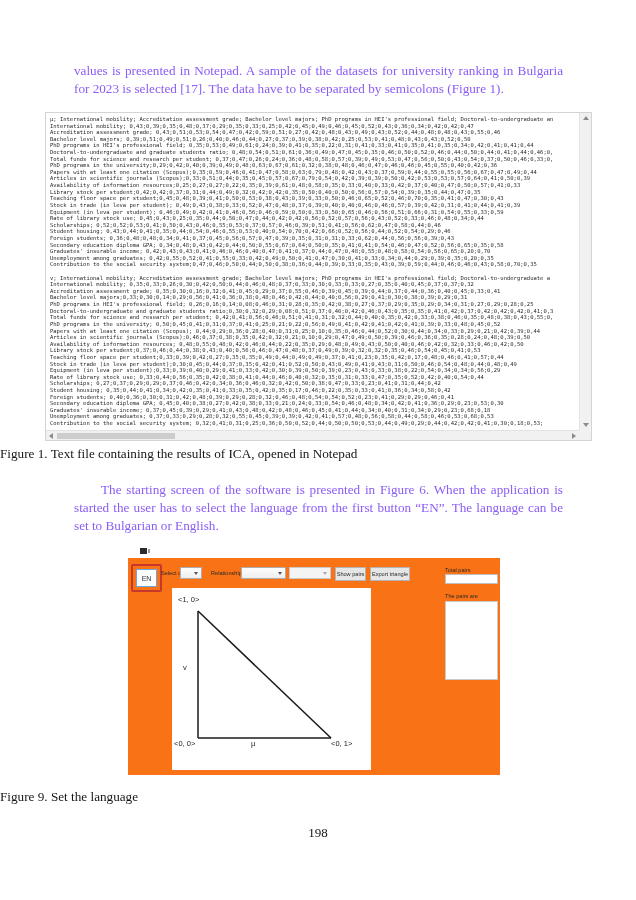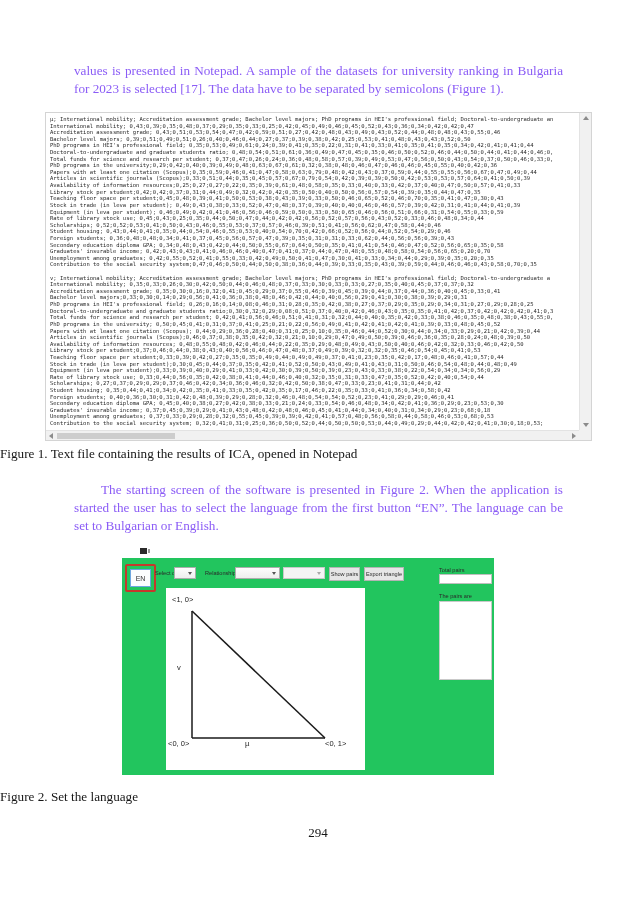--- a/index.html
+++ b/index.html
@@ -32,21 +32,21 @@
   .h-thumb{position:absolute;left:11px;top:2px;width:118px;height:6px;background:#cdcdcd;}
   .arr{position:absolute;width:0;height:0;}
   .arr-up{top:3px;left:3px;border-left:3px solid transparent;border-right:3px solid transparent;border-bottom:4px solid #8b8b8b;}
   .arr-down{bottom:3px;left:3px;border-left:3px solid transparent;border-right:3px solid transparent;border-top:4px solid #8b8b8b;}
   .arr-left{left:3px;top:2px;border-top:3px solid transparent;border-bottom:3px solid transparent;border-right:4px solid #8b8b8b;}
   .arr-right{right:3px;top:2px;border-top:3px solid transparent;border-bottom:3px solid transparent;border-left:4px solid #8b8b8b;}
 
   
   #fig2-icon{position:absolute;left:140px;top:548px;width:7px;height:6px;background:#2b2b2b;}
   #fig2-icon:after{content:"";position:absolute;right:-3px;top:1px;width:2px;height:4px;background:#9a9a9a;}
-  #app-window{position:absolute;left:122px;top:558px;width:372px;height:217px;background:#22c55e;
+  #app-window{position:absolute;left:128px;top:558px;width:372px;height:217px;background:#f97316;
               font-family:"Liberation Sans","DejaVu Sans",sans-serif;color:#1f1f1f;}
   #red-highlight{position:absolute;left:3px;top:6px;width:31px;height:28px;
                  border:2px solid #c6382c;border-radius:2px;box-sizing:border-box;}
   #en-button{position:absolute;left:8px;top:11px;width:21px;height:18px;background:#fbfdfe;
              border:1px solid #6da6e0;box-sizing:border-box;font-size:7px;color:#333;
              display:flex;align-items:center;justify-content:center;}
   .tb-label{position:absolute;top:12px;font-size:5.6px;color:#2a2a2a;white-space:nowrap;}
   .combo{position:absolute;top:9px;height:12px;background:linear-gradient(#fdfdfd,#eeeeee);
          border:1px solid #adadad;box-sizing:border-box;}
   .combo .carr{position:absolute;right:3px;top:4px;width:0;height:0;
@@ -133,21 +133,21 @@
   <div class="scroll-h">
     <span class="arr arr-left"></span>
     <span class="arr arr-right"></span>
     <span class="h-thumb"></span>
   </div>
   <div class="scroll-corner"></div>
 </div>
 
 <div id="fig1-caption" class="caption">Figure 1. Text file containing the results of ICA, opened in Notepad</div>
 
-<div id="para2" class="para">The starting screen of the software is presented in Figure 2. When the application is started the user has to select the language from the first button “EN”. The language can be set to Bulgarian or English.</div>
+<div id="para2" class="para">The starting screen of the software is presented in Figure 6. When the application is started the user has to select the language from the first button “EN”. The language can be set to Bulgarian or English.</div>
 
 <div id="fig2-icon"></div>
 
 <div id="app-window">
   <div id="red-highlight"></div>
   <div id="en-button">EN</div>
 
   <div class="tb-label" style="left:33px;">Select object</div>
   <div class="combo" style="left:52px;width:22px;">
       <span class="carr"></span>
@@ -176,14 +176,14 @@
       <line x1="26" y1="23" x2="159" y2="150" stroke="#1a1a1a" stroke-width="1.5"></line>
     </svg>
     <div id="lbl-top" class="tri-label">&lt;1, 0&gt;</div>
     <div id="lbl-v" class="tri-label">v</div>
     <div id="lbl-origin" class="tri-label">&lt;0, 0&gt;</div>
     <div id="lbl-mu" class="tri-label">µ</div>
     <div id="lbl-right" class="tri-label">&lt;0, 1&gt;</div>
   </div>
 </div>
 
-<div id="fig2-caption" class="caption">Figure 2. Set the language</div>
-<div id="page-number">294</div>
+<div id="fig2-caption" class="caption">Figure 9. Set the language</div>
+<div id="page-number">198</div>
 
 </body></html>

